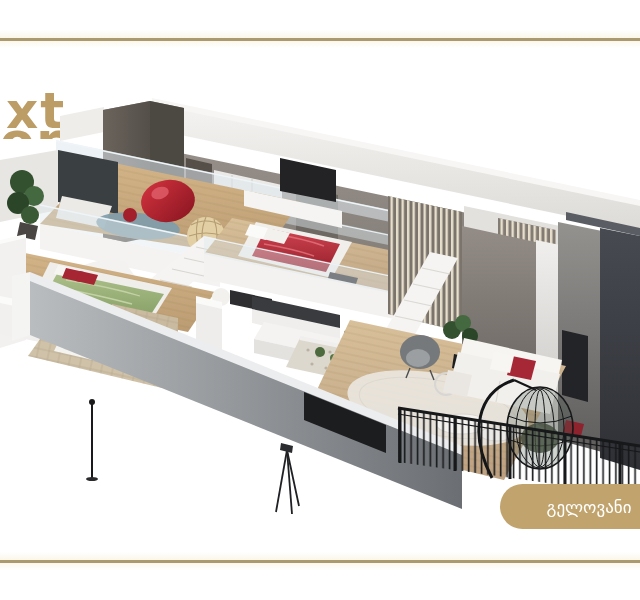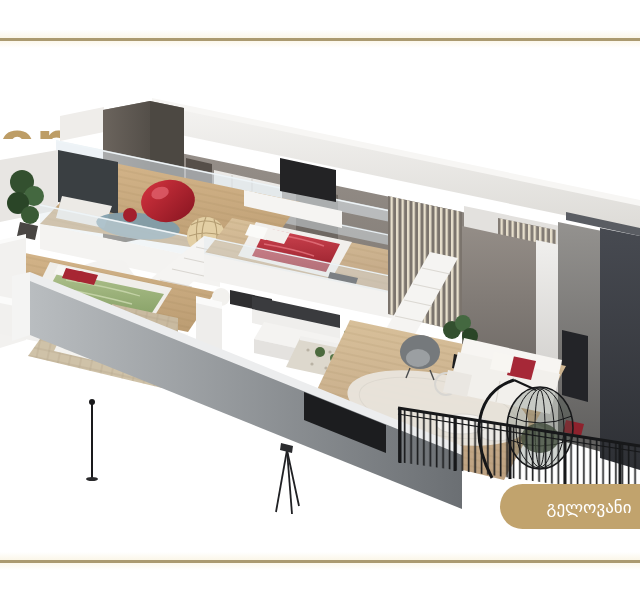--- a/index.html
+++ b/index.html
@@ -22,20 +22,21 @@
        background:#c1a36d;color:#ffffff;font-size:17px;display:flex;align-items:center;
        justify-content:center;font-family:"DejaVu Sans",sans-serif;cursor:pointer;border:none;}
 </style>
 </head>
 <body>
 
 <div class="rule-band" id="band-top"></div>
 <div class="gold-rule" id="rule-top"></div>
 
 <div id="logo">
+  <span class="l" id="logo-l1">xt</span>
   <span class="l" id="logo-l2">or</span>
 </div>
 
 <svg id="scene" viewBox="0 0 640 600">
   <defs>
     <linearGradient id="gBand" x1="0" y1="0" x2="0" y2="1">
       <stop offset="0" stop-color="#f4f3f1"></stop>
         <stop offset="1" stop-color="#dddbd7"></stop>
     </linearGradient>
     <linearGradient id="gWallBack" x1="0" y1="0" x2="0" y2="1">

